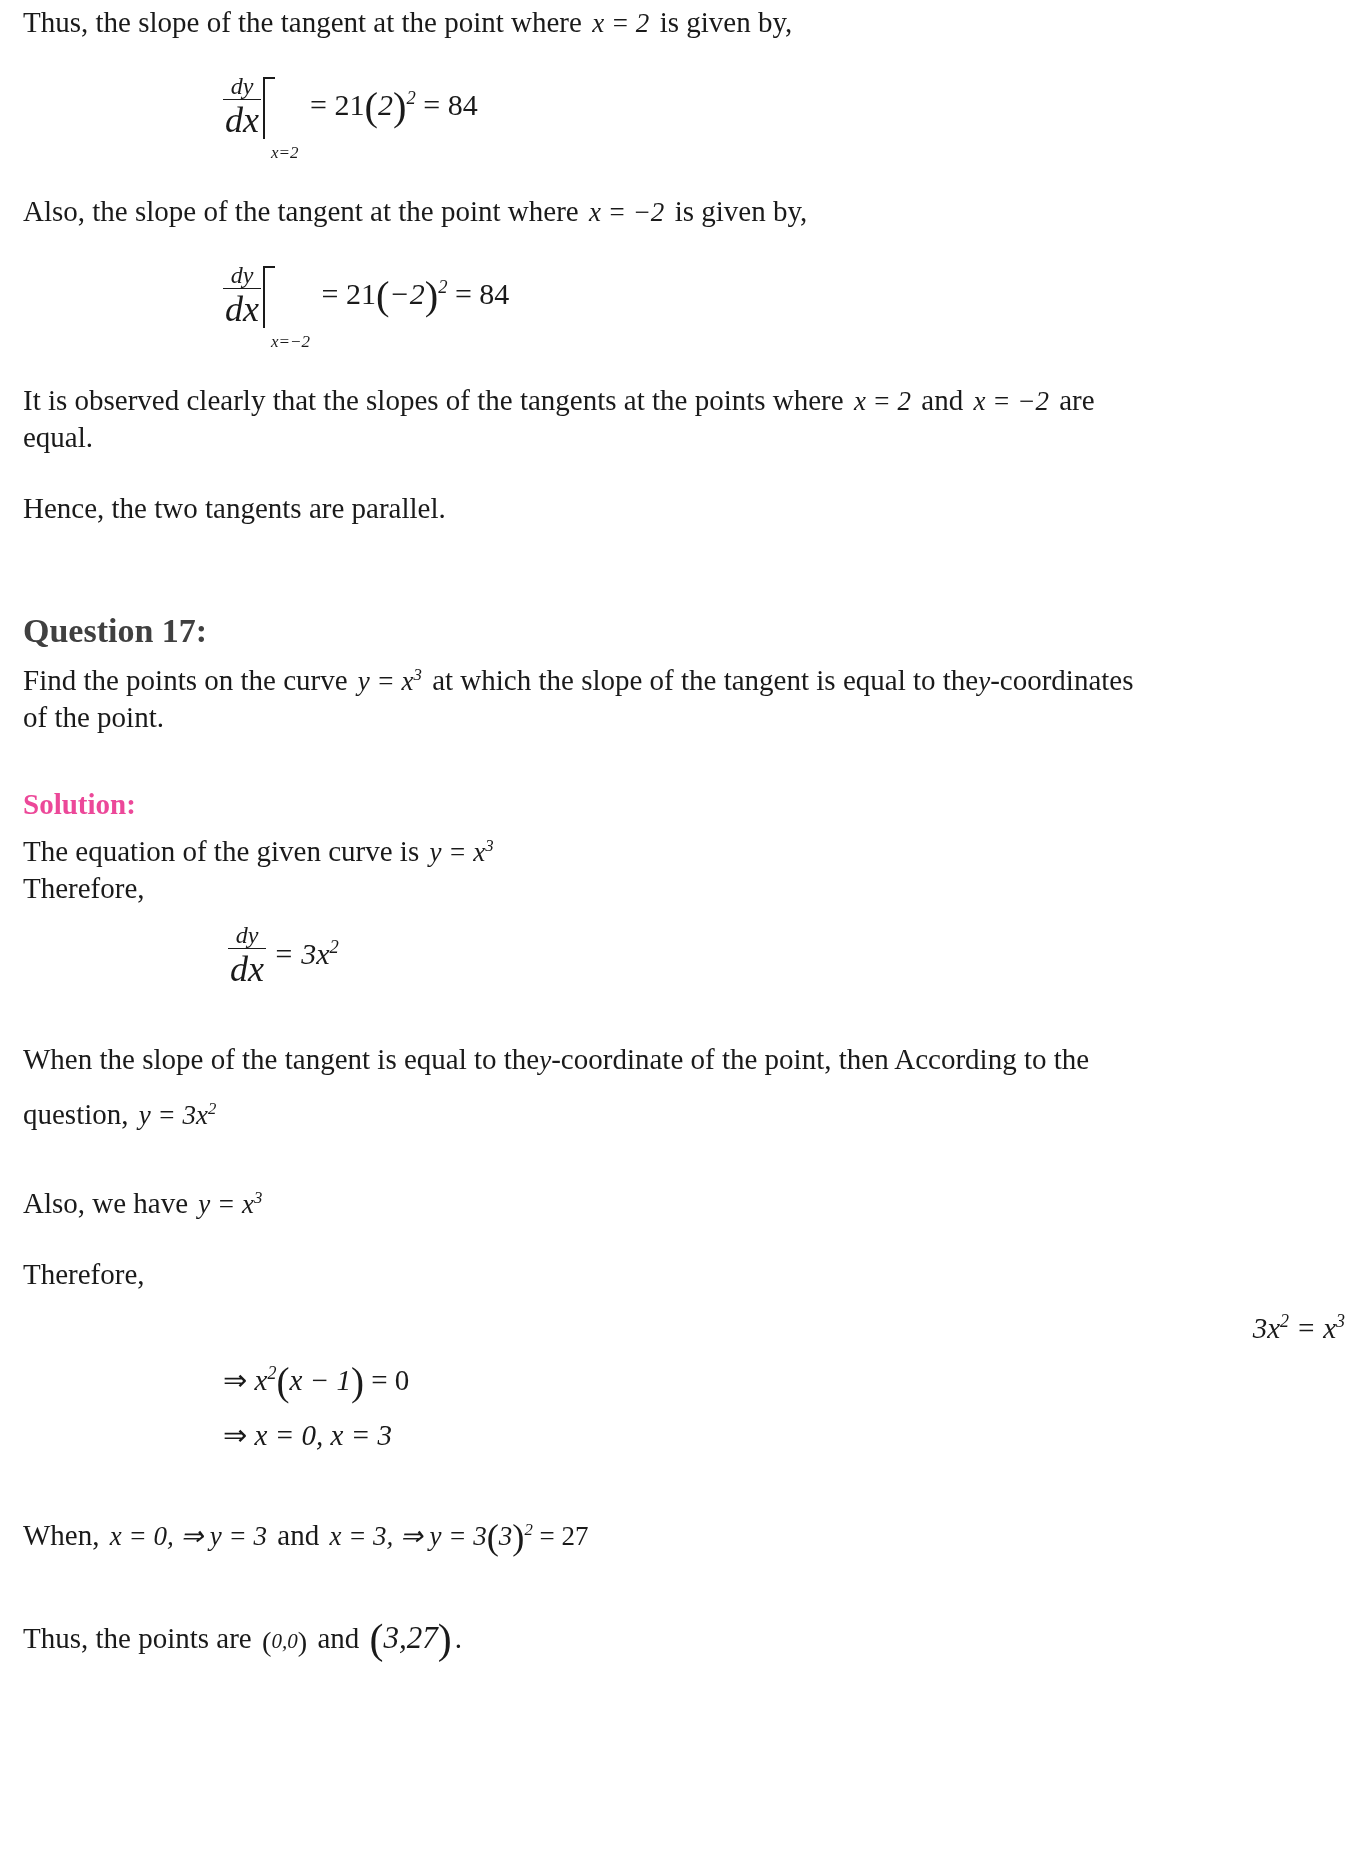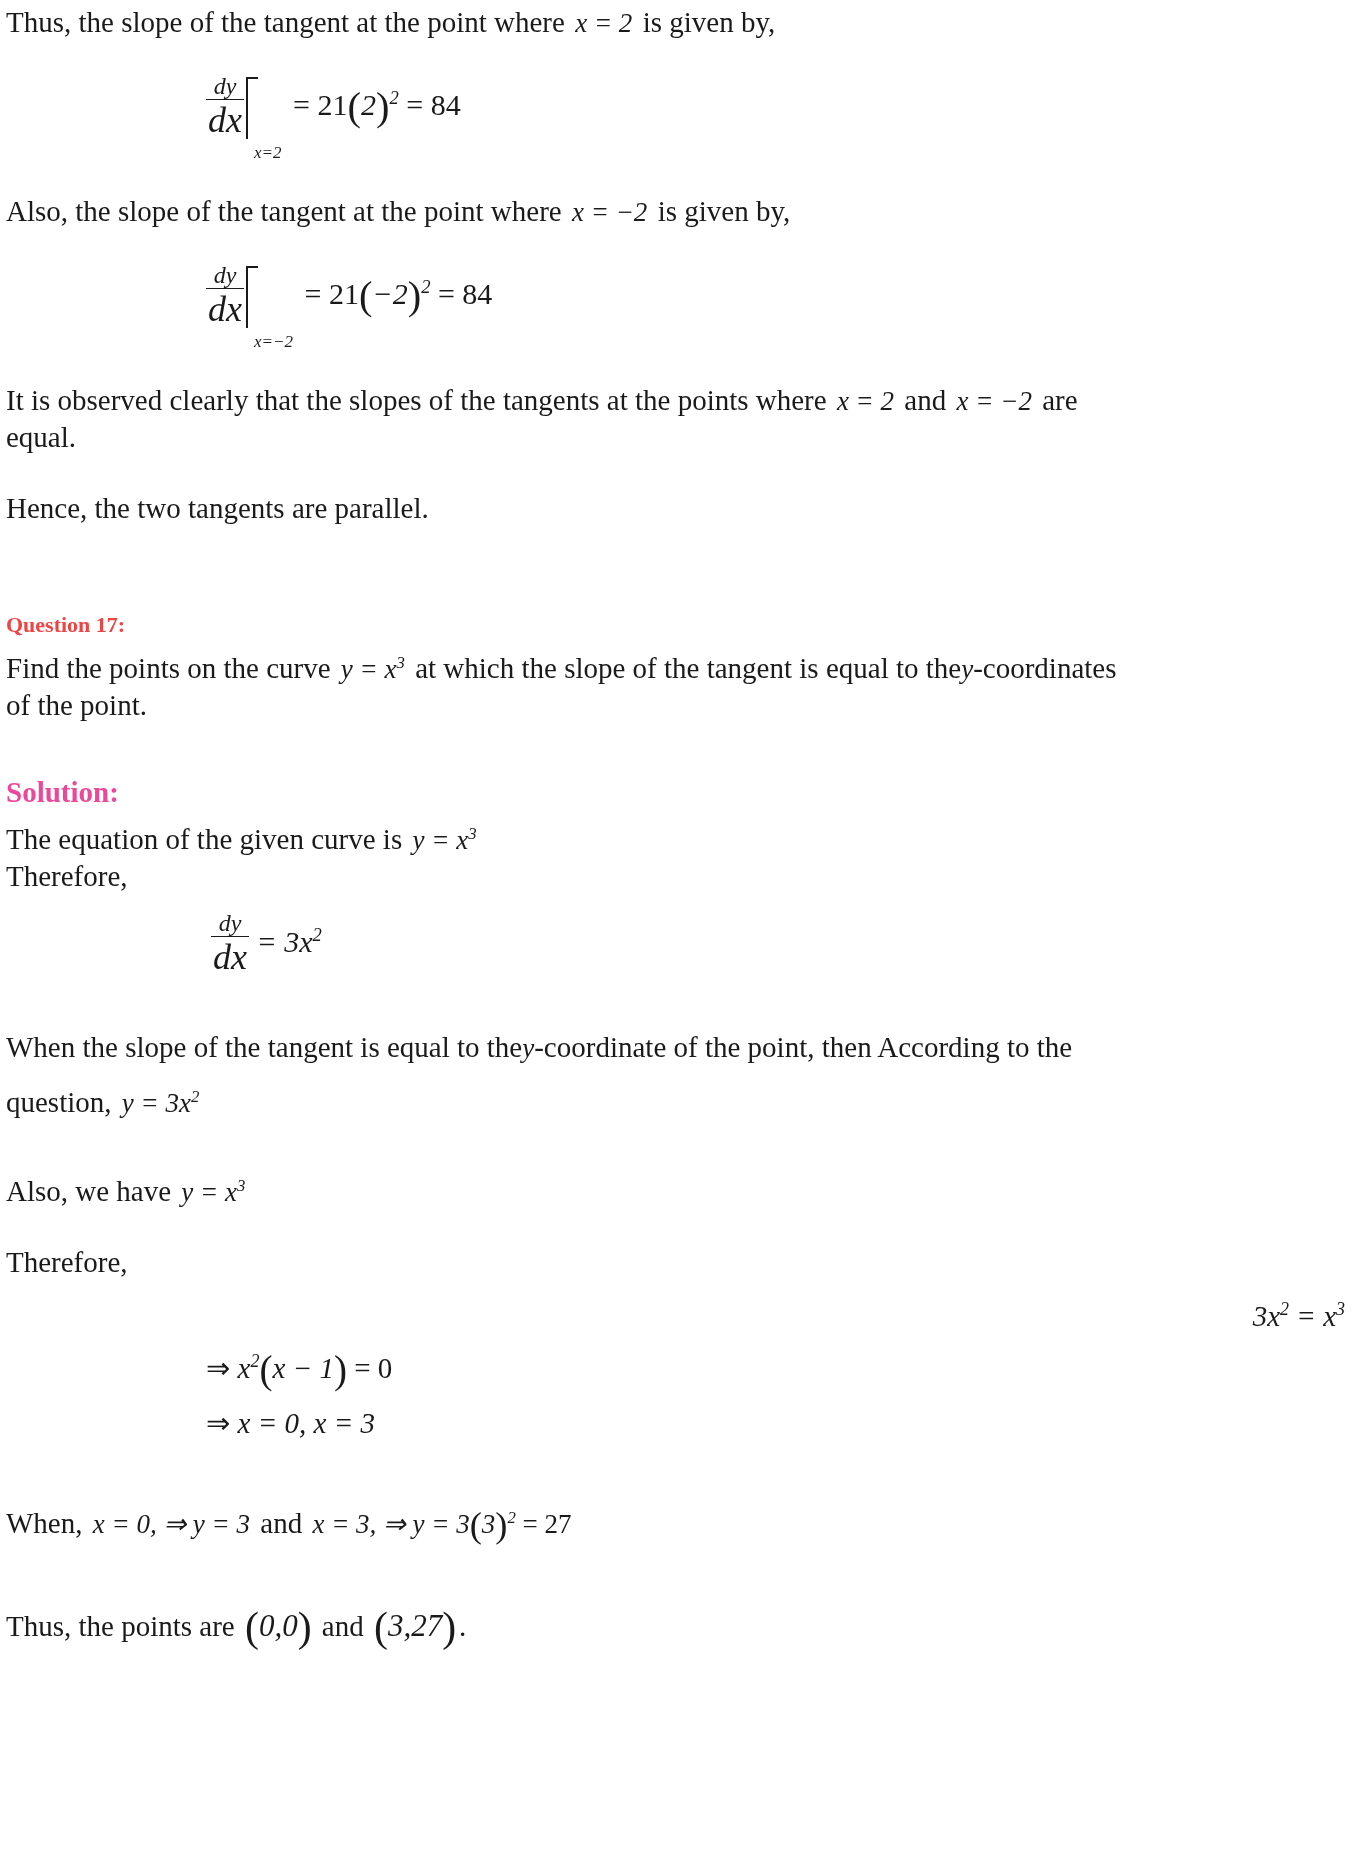--- a/index.html
+++ b/index.html
@@ -17,21 +17,21 @@
   }
   .page {
     position: relative;
     width: 1353px;
     height: 1858px;
     padding: 0;
     box-sizing: border-box;
   }
   .content {
     position: absolute;
-    left: 6px;
+    left: 23px;
     right: 8px;
     top: 4px;
   }
   p.para {
     font-size: 29px;
     line-height: 1.28;
     margin: 0 0 0 0;
   }
   .inline-math {
     font-style: italic;
@@ -110,22 +110,22 @@
   .indent-math3 {
     margin-left: 200px;
   }
   .bigparen {
     font-size: 1.35em;
     font-style: normal;
     font-family: "Liberation Serif", serif;
     vertical-align: -0.12em;
   }
   h3.qhead {
-    font-size: 22px;
-    color: #ef4444;
+    font-size: 34px;
+    color: #404040;
     font-weight: bold;
     margin: 0 0 12px 0;
     font-family: "Liberation Serif", serif;
   }
   h3.solhead {
     font-size: 29px;
     color: #ec4899;
     font-weight: bold;
     margin: 0 0 12px 0;
     font-family: "Liberation Serif", serif;
@@ -277,19 +277,19 @@
       <span>When,</span>
       <span class="inline-math">x = 0, ⇒ y = 3</span>
       <span>and</span>
       <span class="inline-math"><span>x = 3, ⇒ y = 3</span><span class="bigparen">(</span><span>3</span><span class="bigparen">)</span><sup>2</sup> <span style="font-style:normal">= 27</span></span>
     </p>
 
     <div class="gap-lg"></div>
 
     <p class="para">
       <span>Thus, the points are</span>
-      <span class="inline-math" style="font-size:31px"><span class="bigparen">(</span><span>0,0</span><span class="bigparen">)</span></span>
+      <span class="inline-math" style="font-size:21px"><span class="bigparen">(</span><span>0,0</span><span class="bigparen">)</span></span>
       <span>and</span>
       <span class="inline-math" style="font-size:31px"><span class="bigparen">(</span><span>3,27</span><span class="bigparen">)</span></span><span>.</span>
     </p>
 
   </div>
 </div>
 
 </body></html>

